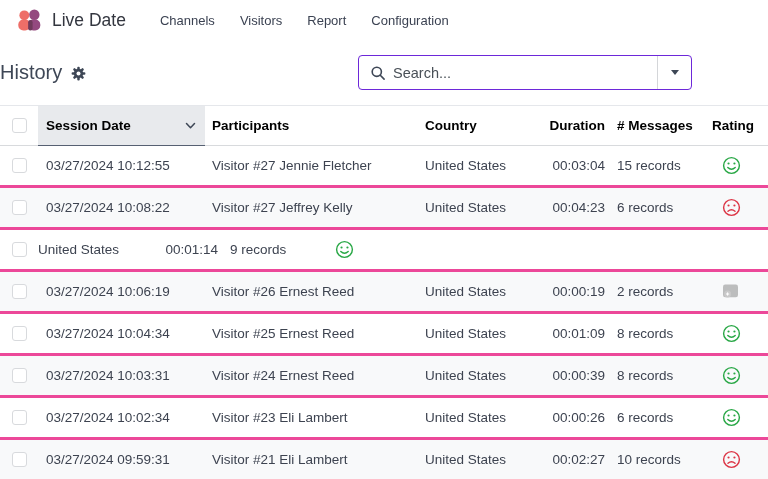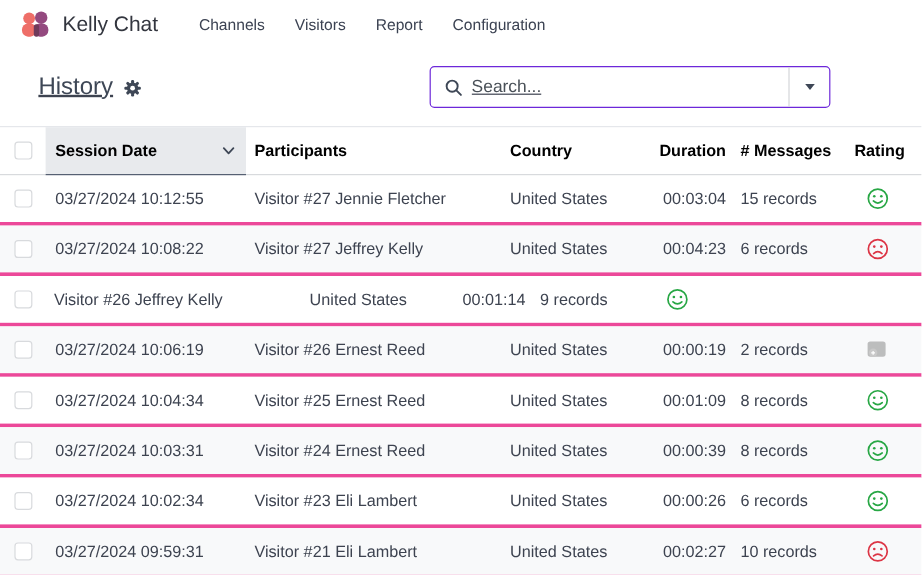--- a/index.html
+++ b/index.html
@@ -8,21 +8,21 @@
 
   
   .navbar { height:40px; display:flex; align-items:center; padding:0 16px; background:#fff; }
   .brand { display:flex; align-items:center; gap:9px; cursor:pointer; }
   .brand-text { font-size:17.5px; font-weight:500; color:#33363f; white-space:nowrap; }
   .nav-menus { display:flex; align-items:center; margin-left:24px; gap:5px; }
   .nav-item { font-size:13px; font-weight:400; color:#3b4252; padding:6px 10px; border-radius:4px; cursor:pointer; white-space:nowrap; }
 
   
   .control-panel { height:65px; display:flex; align-items:center; justify-content:space-between;
-    padding:0 76px 0 32px; background:#fff;text-decoration:underline; }
+    padding:0 76px 0 0; background:#fff; }
   .cp-title-group { display:flex; align-items:center; gap:9px; }
   .page-title { font-size:20px; font-weight:400; color:#3e4756; }
   .gear-btn { display:flex; align-items:center; cursor:pointer; margin-top:2px; }
 
   .search-box { width:334px; height:35px; border:1px solid #6d28d9; border-radius:4px;
     display:flex; align-items:center; background:#fff; }
   .search-box .mag { display:flex; align-items:center; padding:0 7px 0 11px; }
   .search-input { flex:1; border:none; outline:none; font-size:14.5px; color:#3b4252;
     font-family:"Liberation Sans", sans-serif; background:transparent; min-width:0; }
   .search-input::placeholder { color:#495057; opacity:1; }
@@ -63,21 +63,21 @@
           <circle cx="19" cy="8" r="5.4"></circle>
           <rect x="12.6" y="13" width="12.6" height="11.4" rx="5.2"></rect>
         </g>
         <g fill="#ee6e68">
           <circle cx="8.6" cy="8.6" r="5.1"></circle>
           <rect x="2.4" y="13" width="12.4" height="11.4" rx="5.2"></rect>
         </g>
         <rect x="12.6" y="13.6" width="4.6" height="10.8" rx="2.2" fill="#6f3a5b"></rect>
       </svg>
     </span>
-    <span class="brand-text">Kelly Chat</span>
+    <span class="brand-text">Live Date</span>
   </div>
   <div class="nav-menus">
     <span class="nav-item">Channels</span>
     <span class="nav-item">Visitors</span>
     <span class="nav-item">Report</span>
     <span class="nav-item">Configuration</span>
   </div>
 </nav>
 
 <div class="control-panel">
@@ -168,21 +168,20 @@
               <circle cx="13.1" cy="7.9" r="1.15" fill="currentColor"></circle>
               <path d="M6.3 14 Q10 10.8 13.7 14" stroke="currentColor" stroke-width="1.5" stroke-linecap="round"></path>
             </svg>
           </span>
         </div>
       </div>
       <div class="trow">
         <div class="cell c0">
           <span class="cb"></span>
         </div>
-        <div class="cell c2">Visitor #26 Jeffrey Kelly</div>
         <div class="cell c3">United States</div>
         <div class="cell c4">00:01:14</div>
         <div class="cell c5">9 records</div>
         <div class="cell c6">
           <span class="rating-wrap" style="color: rgb(40, 167, 69);">
             <svg width="19" height="19" viewBox="0 0 20 20" fill="none">
               <circle cx="10" cy="10" r="8.3" stroke="currentColor" stroke-width="1.5"></circle>
               <circle cx="6.9" cy="7.9" r="1.15" fill="currentColor"></circle>
               <circle cx="13.1" cy="7.9" r="1.15" fill="currentColor"></circle>
               <path d="M6.1 12.1 Q10 15.7 13.9 12.1" stroke="currentColor" stroke-width="1.5" stroke-linecap="round"></path>

